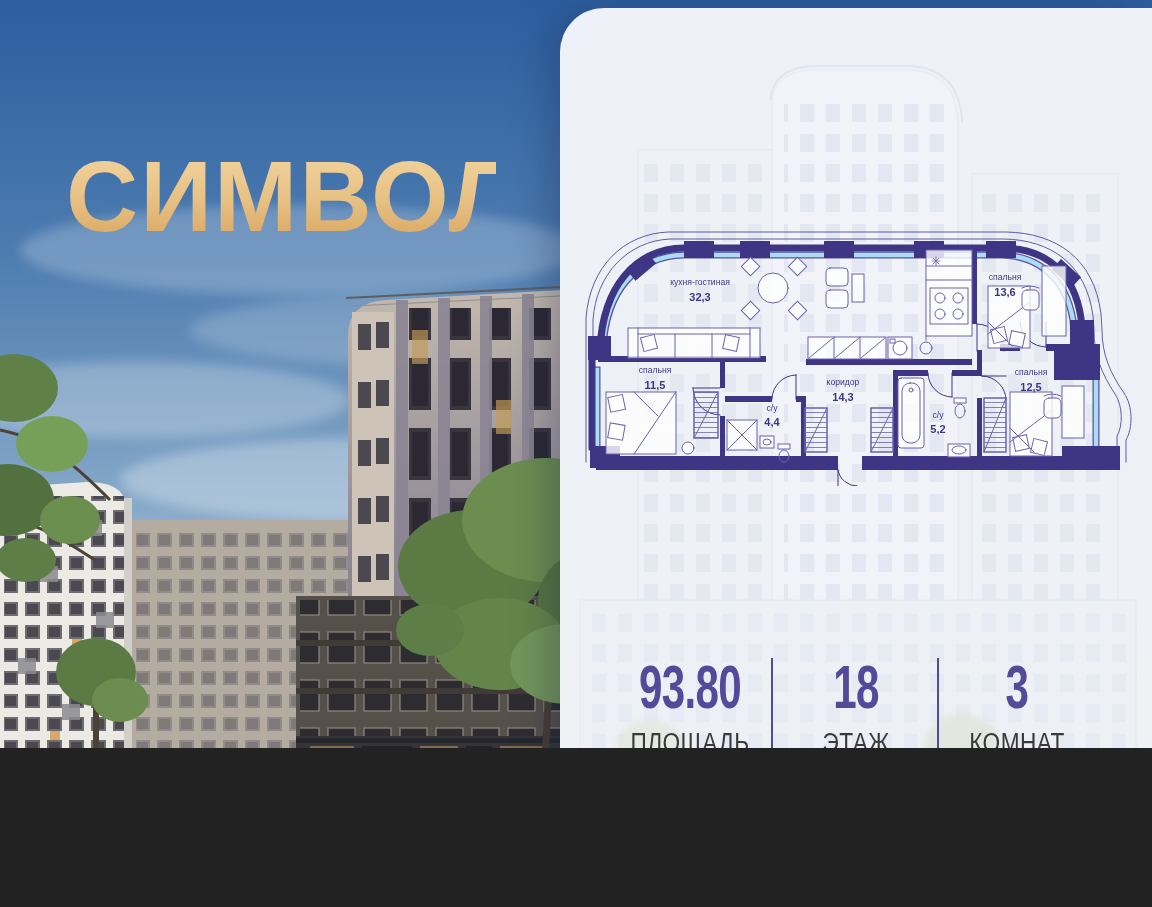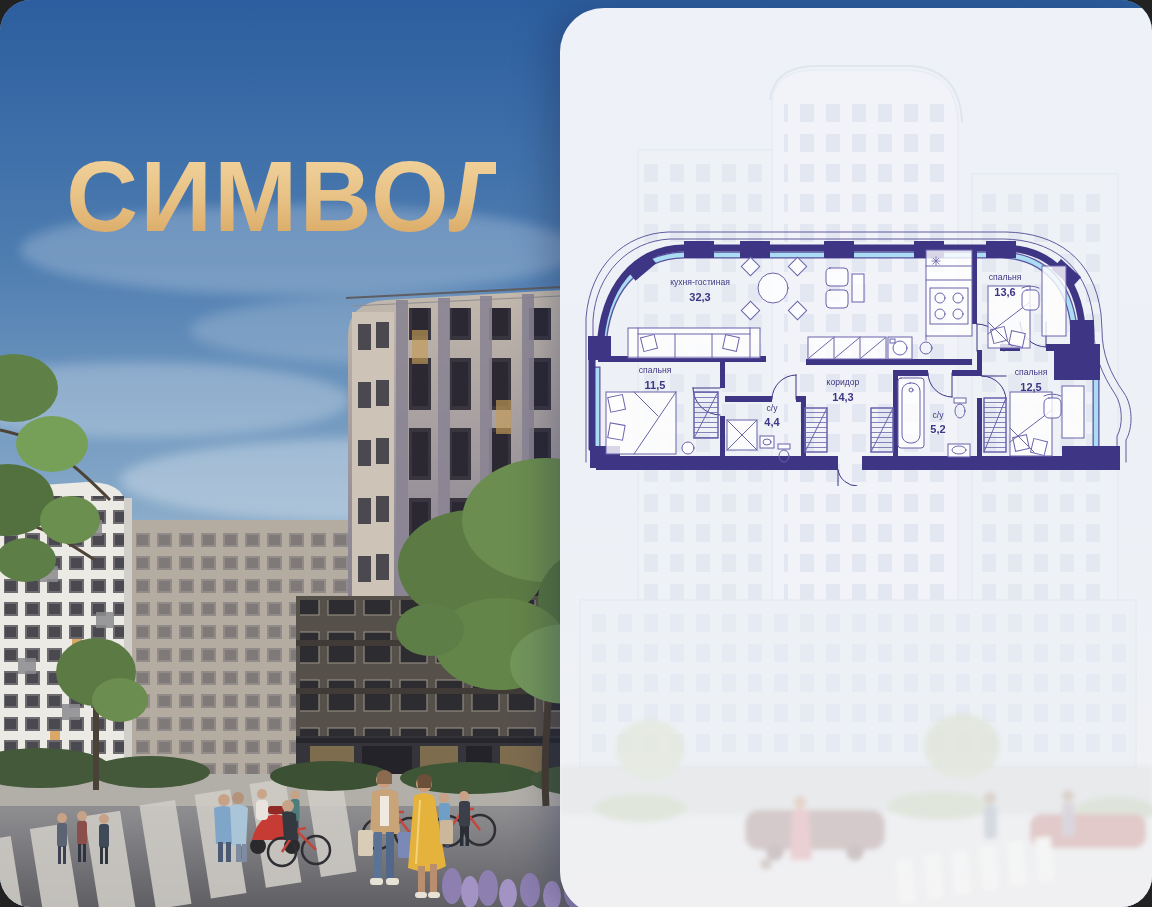--- a/index.html
+++ b/index.html
@@ -1,16 +1,16 @@
 <!DOCTYPE html>
 <html><head>
 <meta charset="utf-8">
 <style>
   html,body{margin:0;padding:0;background:#222;}
-  .canvas{position:relative;width:1152px;height:907px;overflow:hidden;font-family:"Liberation Sans",sans-serif;background:#7fa3c6;border-radius:31px;}
+  .canvas{position:relative;width:1152px;height:748px;overflow:hidden;font-family:"Liberation Sans",sans-serif;background:#7fa3c6;}
   .photo{position:absolute;inset:0;}
   .logo{position:absolute;left:66px;top:146px;width:430px;text-align:center;
     font-size:100px;font-weight:600;letter-spacing:2px;line-height:1;
     background:linear-gradient(180deg,#f2d49e 5%,#e7c083 55%,#d8a55f 100%);
     -webkit-background-clip:text;background-clip:text;color:transparent;}
   .panel{position:absolute;left:560px;top:8px;width:592px;height:907px;
     border-radius:44px 0 0 44px;overflow:hidden;
     background:linear-gradient(180deg,#eef1f7 0%,#edf0f5 60%,#f1f2f5 100%);
     box-shadow:-14px 0 34px rgba(25,35,75,.28);}
   .panel-bg{position:absolute;left:0;top:0;}
@@ -565,14 +565,30 @@
           <text x="196" y="181" font-size="8.6">с/у</text>
           <text x="196" y="196" font-size="11" font-weight="bold">4,4</text>
           <text x="362" y="188" font-size="8.6">с/у</text>
           <text x="362" y="203" font-size="11" font-weight="bold">5,2</text>
           <text x="455" y="145" font-size="8.6">спальня</text>
           <text x="455" y="161" font-size="11" font-weight="bold">12,5</text>
         </g>
       </g>
     </svg>
 
+    <div class="stats">
+      <div class="stat s1">
+        <span class="stat-value" style="color:#544a99">93.80</span>
+        <span class="stat-label" style="color:#3a3a3a">ПЛОЩАДЬ</span>
+      </div>
+      <div class="stat-divider d1" style="background:#544a99"></div>
+      <div class="stat s2">
+        <span class="stat-value" style="color:#544a99">18</span>
+        <span class="stat-label" style="color:#3a3a3a">ЭТАЖ</span>
+      </div>
+      <div class="stat-divider d2" style="background:#544a99"></div>
+      <div class="stat s3">
+        <span class="stat-value" style="color:#544a99">3</span>
+        <span class="stat-label" style="color:#3a3a3a">КОМНАТ</span>
+      </div>
+    </div>
   </div>
 </div>
 
 </body></html>

